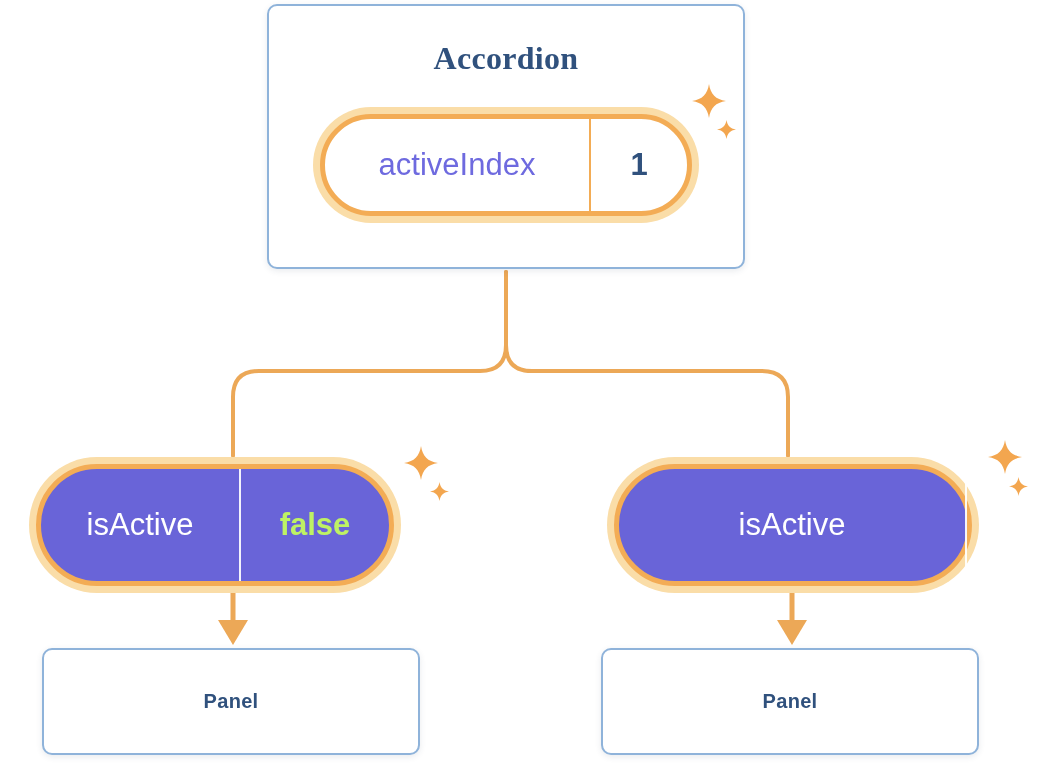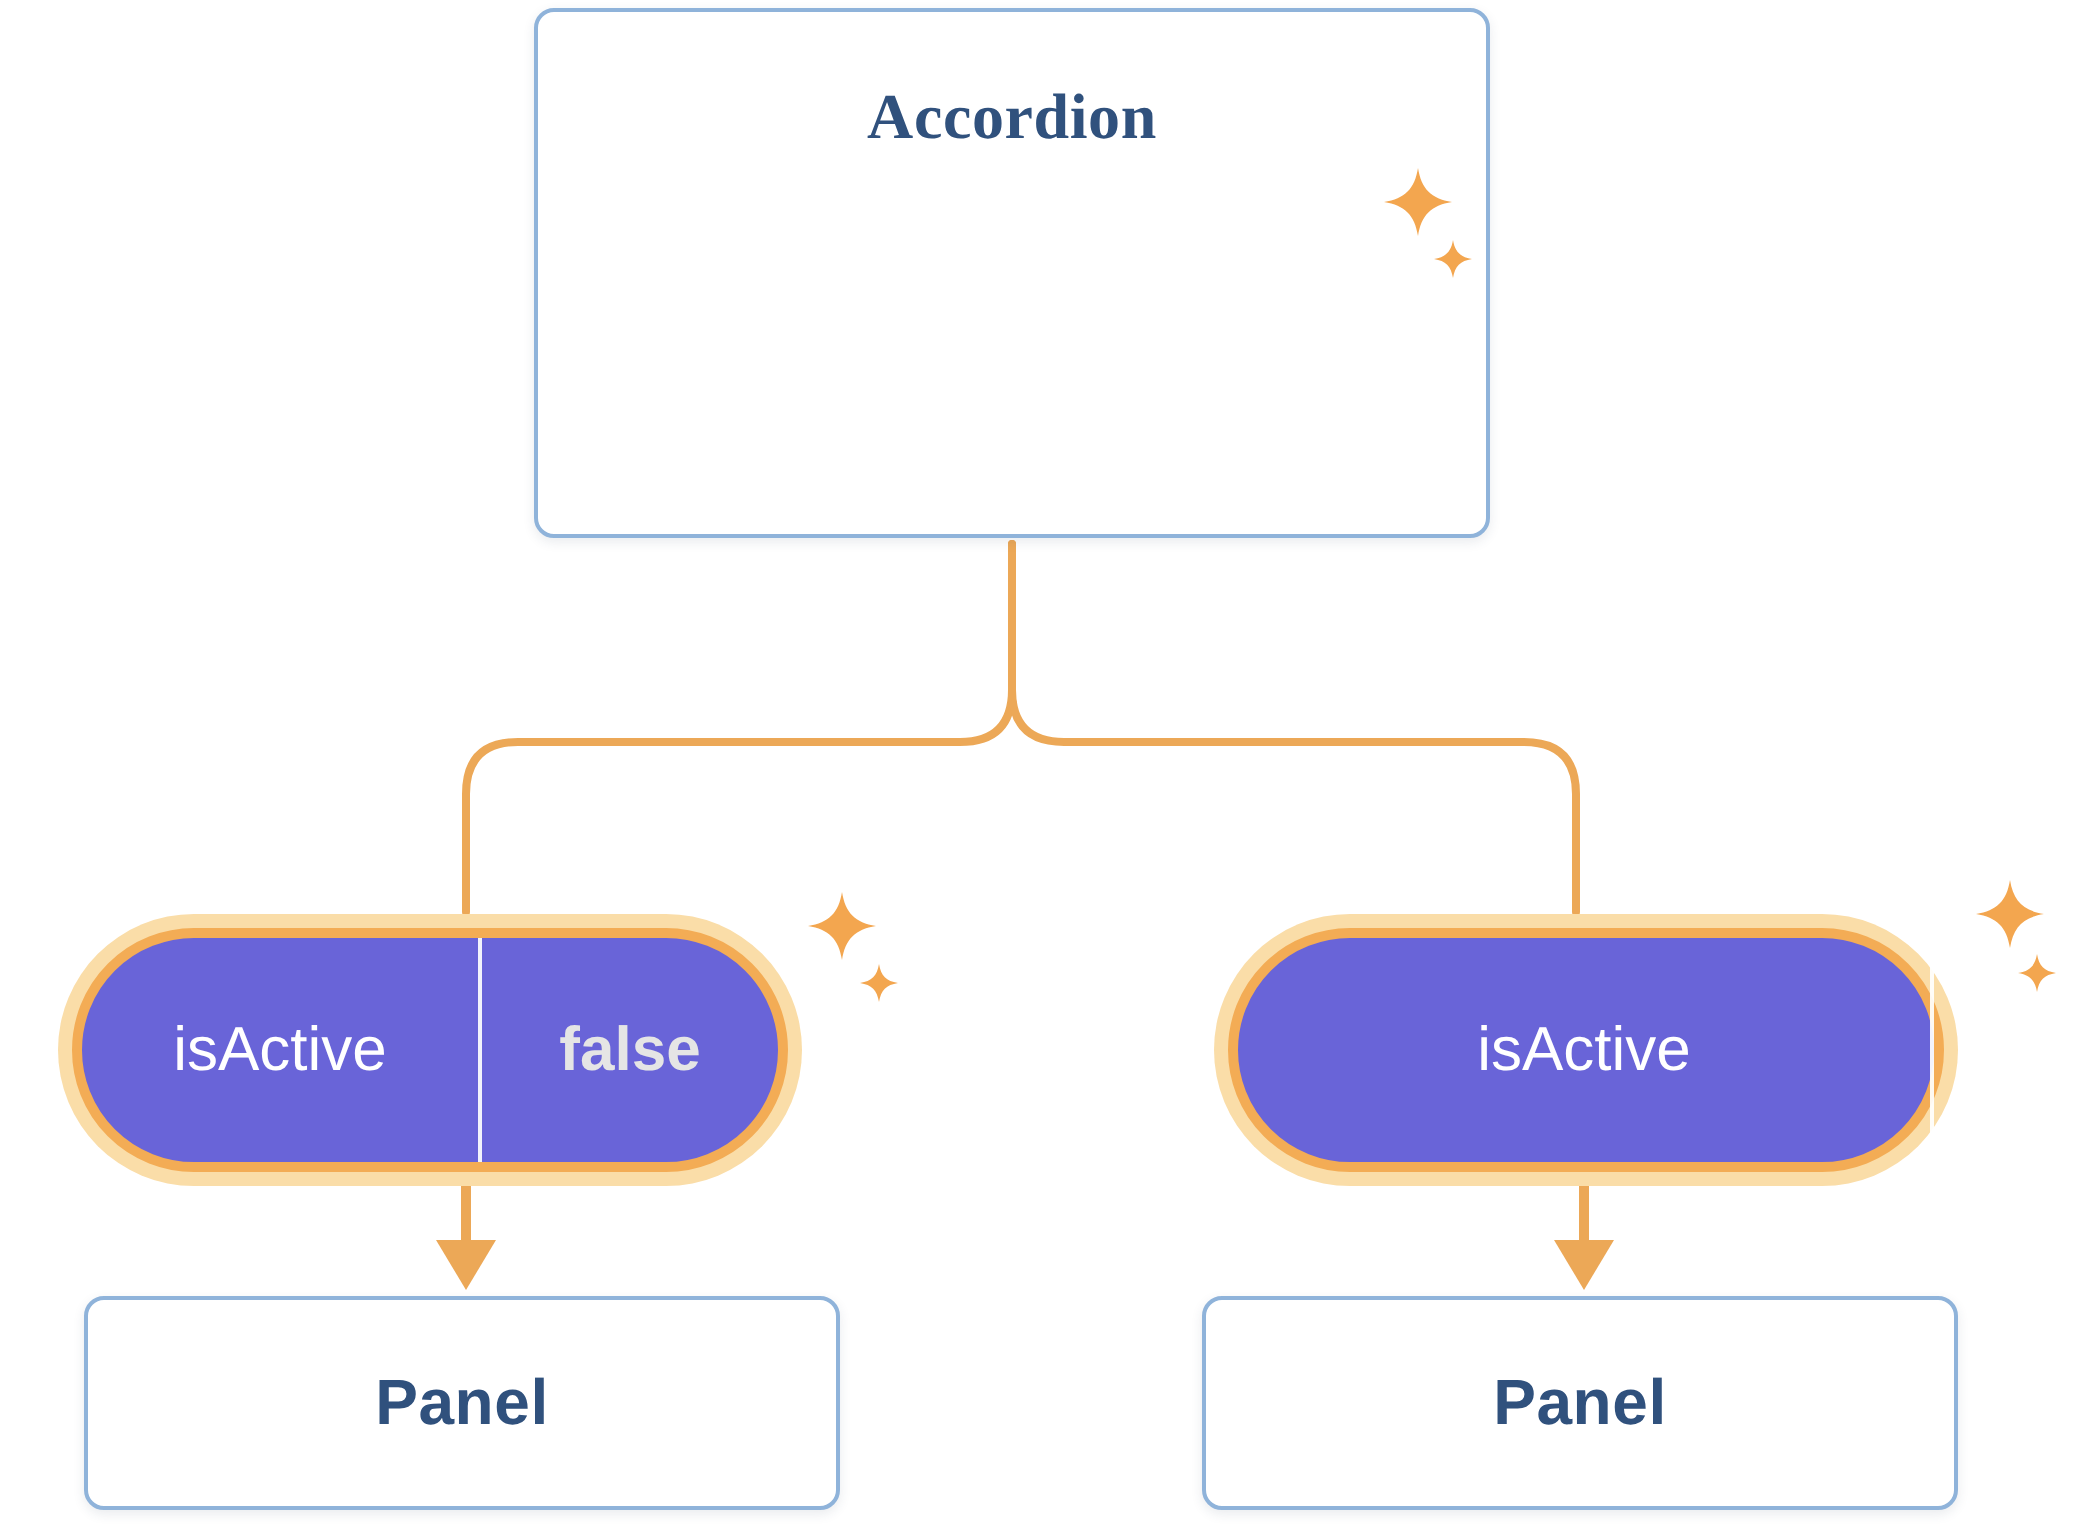--- a/index.html
+++ b/index.html
@@ -79,36 +79,36 @@
   .state-pill .pill-label { color: #6E6ADF; }
   .state-pill .pill-value { width: 96px; color: #30517D; }
   .state-pill .pill-divider { width: 2px; background: #F3AC55; }
 
   .prop-pill {
     width: 358px; height: 122px;
     background: #6964D8;
     color: #ffffff;
   }
   .prop-pill .pill-label { color: #ffffff; }
-  .prop-pill .pill-value { width: 148px; color: #e5e5e5; text-align: right; }
+  .prop-pill .pill-value { width: 148px; color: #bef264; text-align: right; }
   .prop-pill .pill-divider { width: 2px; background: rgba(255,255,255,0.92); }
   .prop-pill.left  { left: 36px;  top: 464px; }
   .prop-pill.right { left: 614px; top: 464px; }
 
   .panel-card {
     top: 648px;
     width: 378px; height: 107px;
     display: flex;
     align-items: center;
     justify-content: center;
   }
   .panel-card.left  { left: 42px; }
   .panel-card.right { left: 601px; }
   .panel-title {
-    font-size: 32px;
+    font-size: 20px;
     font-weight: 700;
     color: #30517D;
     letter-spacing: 0.3px;
   }
 
   .sparkle {
     position: absolute;
     color: #F3A64F;
     pointer-events: none;
   }
@@ -131,20 +131,25 @@
     <line class="arrow-shaft" x1="233" y1="580" x2="233" y2="622"></line>
     <polygon class="arrow-head" points="218,620 248,620 233,645"></polygon>
     <line class="arrow-shaft" x1="792" y1="580" x2="792" y2="622"></line>
     <polygon class="arrow-head" points="777,620 807,620 792,645"></polygon>
   </svg>
 
   <div class="card accordion-card">
     <div class="card-title">Accordion</div>
   </div>
 
+  <div class="pill state-pill">
+    <span class="pill-label">activeIndex</span>
+    <span class="pill-divider"></span>
+    <span class="pill-value">1</span>
+  </div>
 
   <span class="sparkle sp-accordion-big">
     <svg viewBox="0 0 24 24">
         <path fill="currentColor" d="M12 0 C13.2 7.4 16.6 10.8 24 12 C16.6 13.2 13.2 16.6 12 24 C10.8 16.6 7.4 13.2 0 12 C7.4 10.8 10.8 7.4 12 0 Z"></path>
       </svg>
   </span>
   <span class="sparkle sp-accordion-small">
     <svg viewBox="0 0 24 24">
         <path fill="currentColor" d="M12 0 C13.2 7.4 16.6 10.8 24 12 C16.6 13.2 13.2 16.6 12 24 C10.8 16.6 7.4 13.2 0 12 C7.4 10.8 10.8 7.4 12 0 Z"></path>
       </svg>

